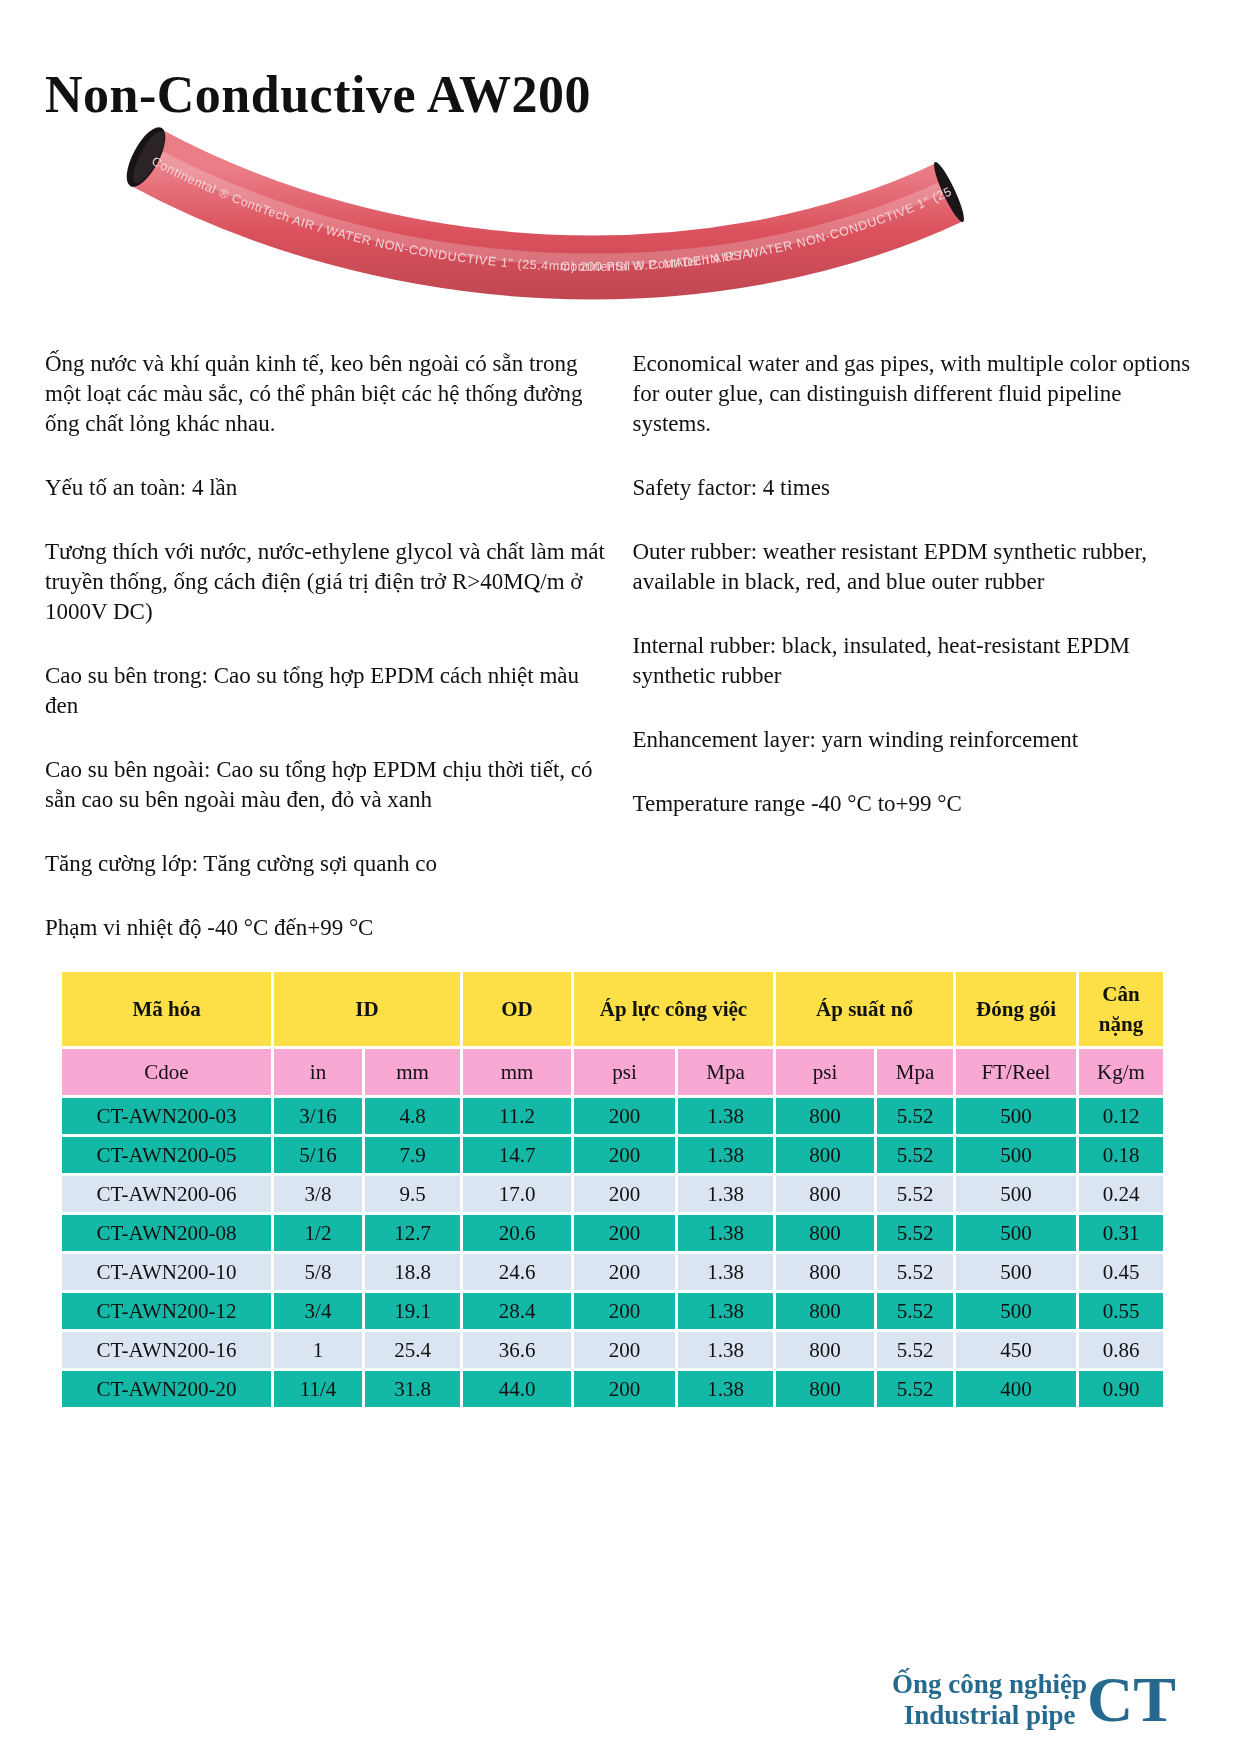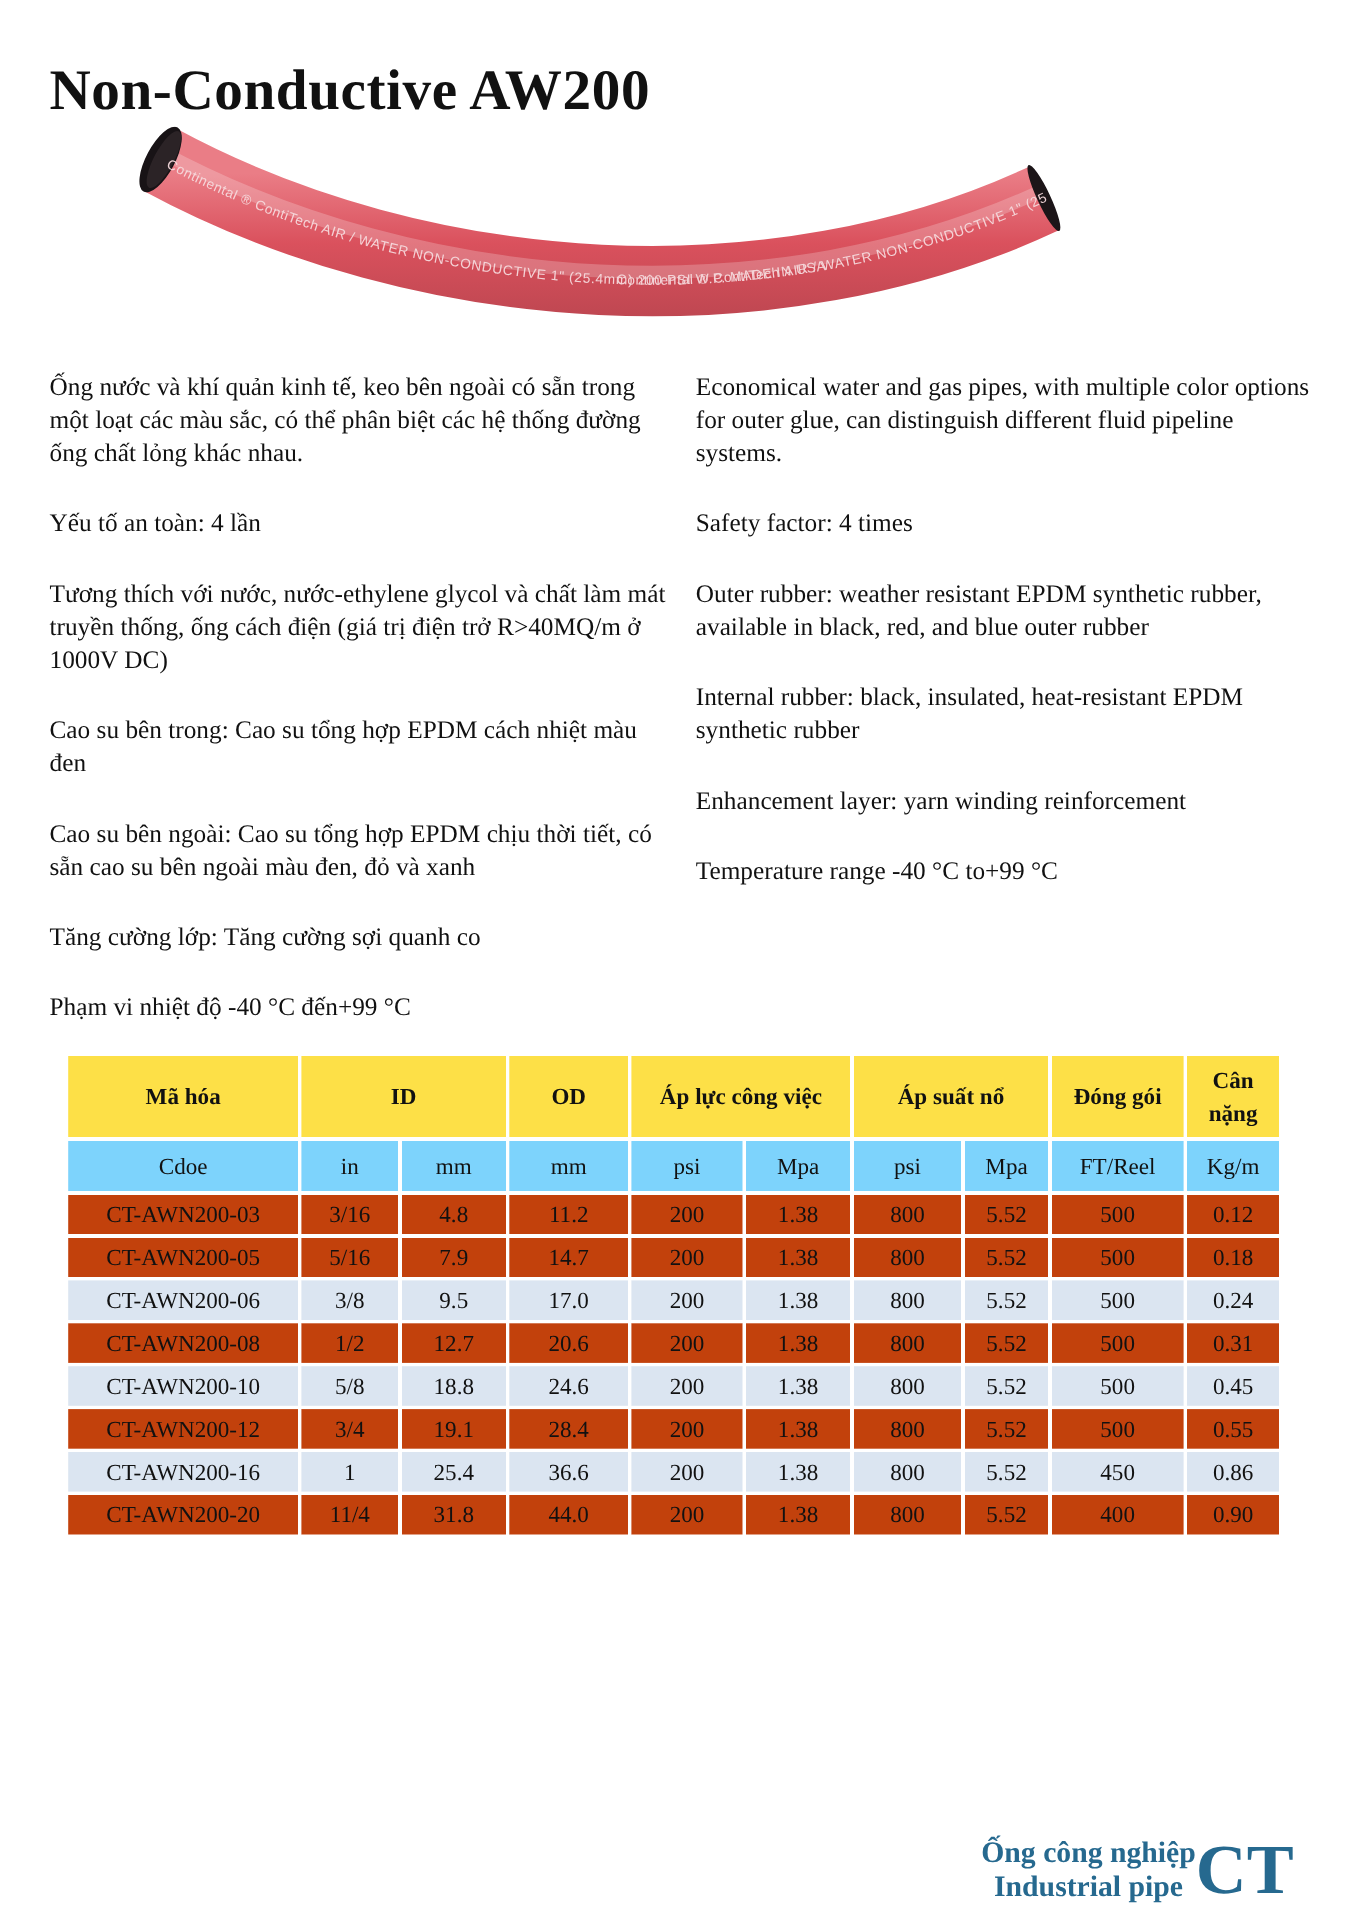--- a/index.html
+++ b/index.html
@@ -1,34 +1,34 @@
 <!DOCTYPE html>
 <html><head>
 <meta charset="utf-8">
 <style>
   html,body { margin:0; padding:0; background:#ffffff; }
   body { width:1240px; height:1754px; font-family:"Liberation Serif","DejaVu Serif",serif; color:#111; }
-  .page { position:relative; width:1240px; height:1754px; overflow:hidden; box-sizing:border-box; padding:0 45px; }
+  .page { position:relative; width:1240px; height:1754px; overflow:hidden; box-sizing:border-box; padding:12px 45px; }
 
   .title { font-size:52px; font-weight:700; letter-spacing:0.5px; margin:54px 0 0 0; line-height:1.1; }
 
   .hose-figure { position:relative; width:1150px; height:212px; margin:4px 0 0 0; }
   .hose-figure svg { display:block; }
 
   .columns { display:flex; gap:25px; margin-top:10px; }
   .col { width:50%; font-size:23px; line-height:30px; }
   .col p { margin:0 0 34px 0; }
   .col p:last-child { margin-bottom:0; }
 
   table.spec { border-collapse:collapse; table-layout:fixed; margin:26px 0 0 14px; width:1104px;
                font-size:21px; text-align:center; }
   table.spec th, table.spec td { border:3px solid #ffffff; font-weight:400; padding:0 2px; overflow:hidden; }
   tr.group-row th { background:#fde047; height:74px; line-height:1.45;font-weight:bold; }
-  tr.unit-row th { background:#7dd3fc; height:46px; }
-  tr.data-dark td { background:#c2410c; }
+  tr.unit-row th { background:#f9a8d4; height:46px; }
+  tr.data-dark td { background:#14b8a6; }
   tr.data-light td { background:#dbe5f1; }
   tr.data-dark td, tr.data-light td { height:36px; }
 
   .footer { position:absolute; top:1668px; right:64px; display:flex; align-items:center; color:#26698f; }
   .footer .lines { text-align:center; font-weight:700; font-size:27px; line-height:31px; }
   .footer .logo { font-size:64px; font-weight:700; line-height:1; }
 </style>
 </head>
 <body>
 

